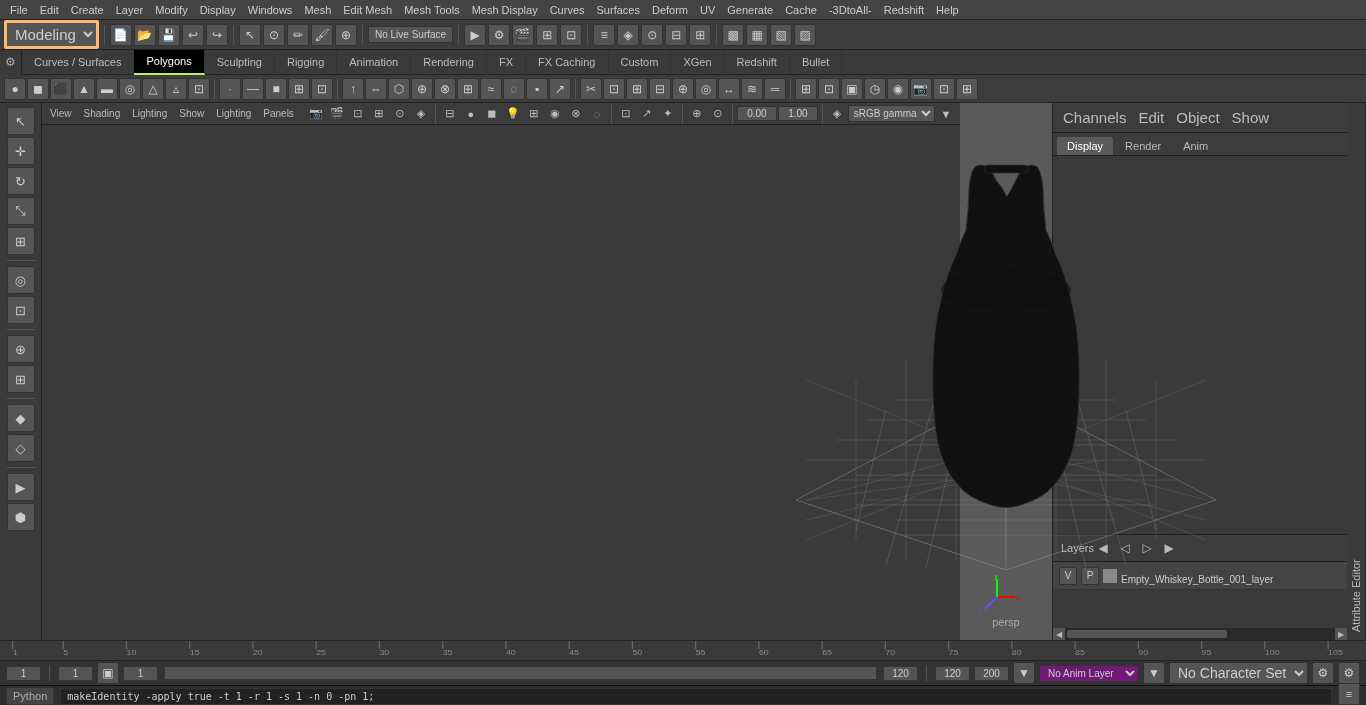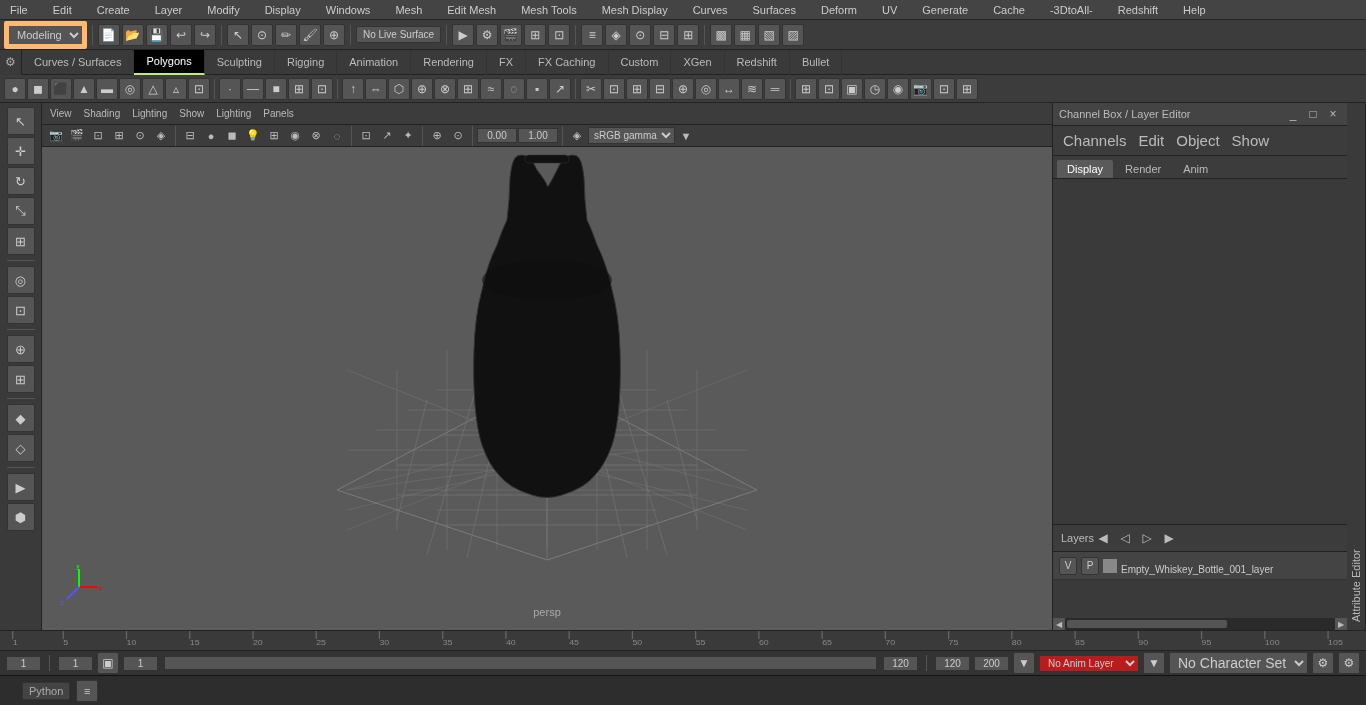--- a/index.html
+++ b/index.html
@@ -14,21 +14,21 @@
     }
 
     
     #menu-bar {
       display: flex;
       align-items: center;
       height: 20px;
       background: #444;
       border-bottom: 1px solid #222;
       padding: 0 4px;
-      gap: 13px;
+      gap: 0;
     }
     .menu-item {
       padding: 2px 6px;
       color: #ccc;
       font-size: 11px;
       cursor: pointer;
       white-space: nowrap;
     }
 
     
@@ -42,23 +42,23 @@
       gap: 2px;
     }
     .toolbar-separator {
       width: 1px;
       height: 20px;
       background: #555;
       margin: 0 3px;
     }
     .workspace-dropdown {
       background: #555;
-      border: 5px solid #fdba74;
-      color: #ccc;
-      font-size: 11px;
+      border: 3px solid #fdba74;
+      color: #ccc;
+      font-size: 15px;
       padding: 2px 4px;
       border-radius: 2px;
       cursor: pointer;
     }
     .toolbar-icon-btn {
       width: 22px;
       height: 22px;
       background: #555;
       border: 1px solid #333;
       color: #ccc;
@@ -441,44 +441,44 @@
       padding: 1px 3px;
       text-align: center;
     }
     .status-separator {
       width: 1px;
       height: 16px;
       background: #555;
       margin: 0 4px;
     }
     .anim-layer-dropdown {
-      background: #b91c1c;
+      background: #701a75;
       border: 1px solid #333;
       color: #ccc;
       font-size: 10px;
       padding: 1px 4px;
       min-width: 100px;
     }
     .char-set-dropdown {
       background: #555;
       border: 1px solid #333;
       color: #ccc;
       font-size: 14px;
       padding: 1px 4px;
       min-width: 110px;
     }
 
     
     #command-line {
       display: flex;
-      align-items: center;
-      height: 30px;
+      align-items: flex-end;
+      height: 20px;
       background: #2d2d2d;
       border-top: 1px solid #111;
-      padding: 0 22px;
+      padding: 0 6px;
       gap: 6px;
     }
     #python-label {
       font-size: 11px;
       color: #aaa;
       padding: 2px 6px;
       background: #444;
       border: 1px solid #333;
       border-radius: 2px;
       cursor: pointer;
@@ -543,21 +543,21 @@
     
     #viewport-with-sidebar {
       display: flex;
       flex: 1;
       overflow: hidden;
     }
 
     #viewport-main {
       flex: 1;
       display: flex;
-      flex-direction: column;
+      flex-direction: row;
     }
 
     
     #attr-editor-tab {
       writing-mode: vertical-rl;
       text-orientation: mixed;
       transform: rotate(180deg);
       background: #3a3a3a;
       color: #bbb;
       font-size: 11px;
@@ -868,28 +868,20 @@
           <line x1="22" y1="22" x2="10" y2="34" stroke="#55f" stroke-width="2"></line>
           <text x="3" y="40" fill="#55f" font-size="8">z</text>
         </svg>
 
         <div id="persp-label">persp</div>
       </div>
     </div>
 
     <div id="right-panel">
 
-      <div class="cb-header">
-        <span>Channel Box / Layer Editor</span>
-        <div class="cb-header-btns">
-          <button class="cb-header-btn">_</button>
-          <button class="cb-header-btn">□</button>
-          <button class="cb-header-btn">×</button>
-        </div>
-      </div>
 
       <div class="channel-section">
         <span class="channel-btn">Channels</span>
         <span class="channel-btn">Edit</span>
         <span class="channel-btn">Object</span>
         <span class="channel-btn">Show</span>
       </div>
 
       <div class="right-panel-tabs">
         <div class="right-panel-tab active">Display</div>
@@ -1004,15 +996,16 @@
     <div class="toolbar-icon-btn" style="background:#555;border:1px solid #333;">▼</div>
     <select class="char-set-dropdown">
       <option>No Character Set</option>
     </select>
     <div class="toolbar-icon-btn" style="background:#555;border:1px solid #333;">⚙</div>
     <div class="toolbar-icon-btn" style="background:#555;border:1px solid #333;">⚙</div>
   </div>
 
   <div id="command-line">
     <div id="python-label">Python</div>
+    <input id="command-input" type="text" value="makeIdentity -apply true -t 1 -r 1 -s 1 -n 0 -pn 1;" style="">
     <div id="script-editor-btn">≡</div>
   </div>
 </div>
 
 </body></html>

